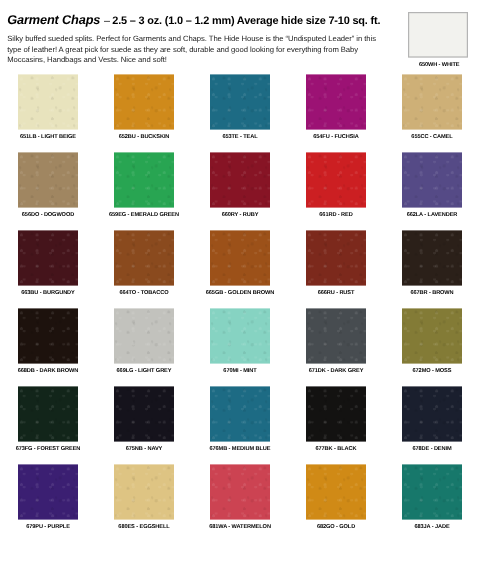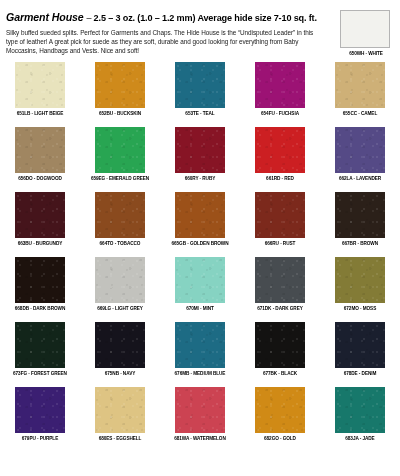--- a/index.html
+++ b/index.html
@@ -116,21 +116,21 @@
     margin-top: 3px;
     white-space: nowrap;
     color: #000;
   }
 </style>
 </head>
 <body>
 
 <div class="header">
   <div class="title-line">
-    <span class="title-main">Garment House</span><span class="title-dash">–</span><span class="title-spec">2.5 – 3 oz. (1.0 – 1.2 mm) Average hide size 7-10 sq. ft.</span>
+    <span class="title-main">Garment Chaps</span><span class="title-dash">–</span><span class="title-spec">2.5 – 3 oz. (1.0 – 1.2 mm) Average hide size 7-10 sq. ft.</span>
   </div>
   <div class="desc">Silky buffed sueded splits. Perfect for Garments and Chaps. The Hide House is the “Undisputed Leader” in this type of leather! A great pick for suede as they are soft, durable and good looking for everything from Baby Moccasins, Handbags and Vests. Nice and soft!</div>
 </div>
 
 <div class="featured">
   <div class="chip" style="background: rgb(242, 242, 238); border-color: rgb(180, 180, 180);"></div>
   <div class="cap">650WH - WHITE</div>
 </div>
 
 <div class="grid">

